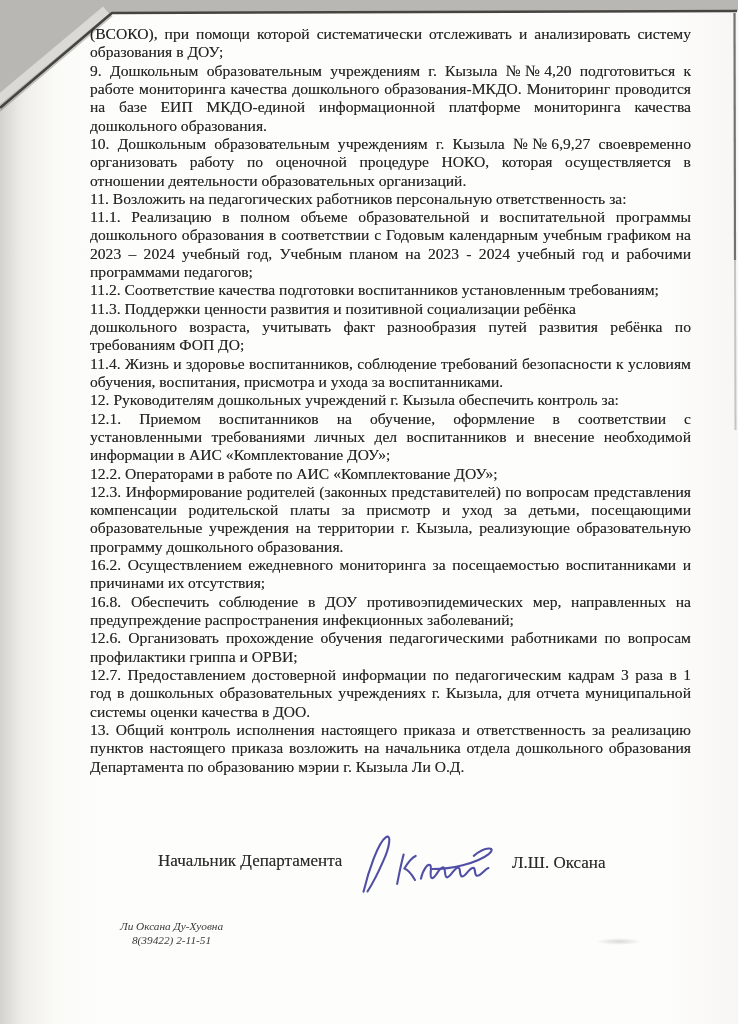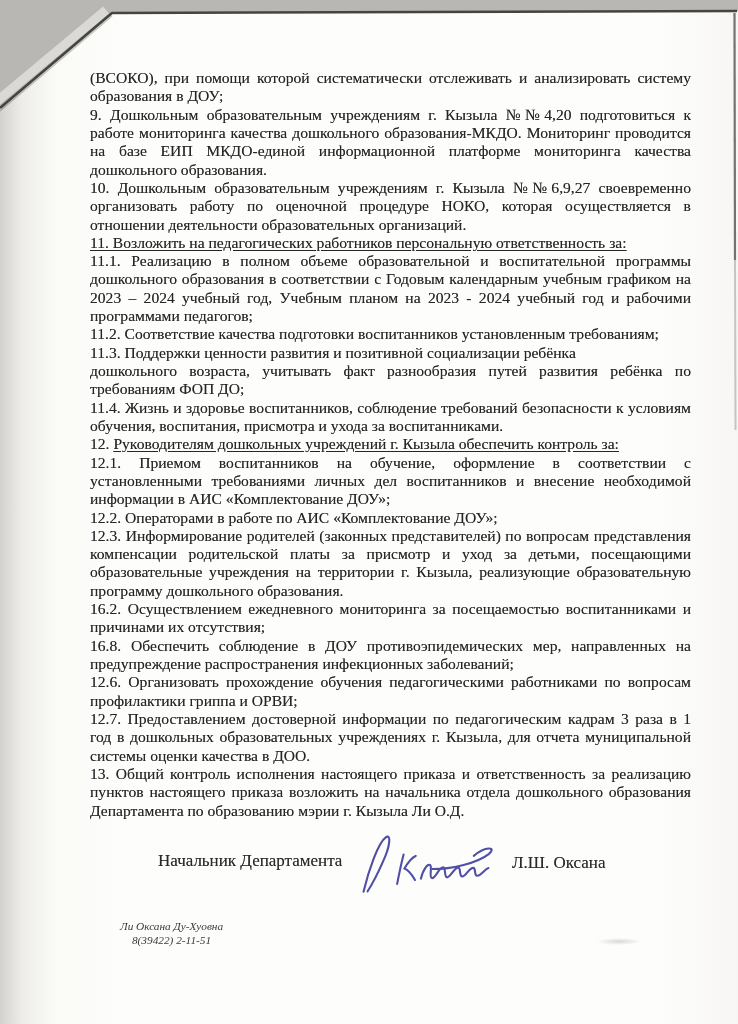--- a/index.html
+++ b/index.html
@@ -17,28 +17,27 @@
       linear-gradient(90deg, #d4d2ce 0px, #eeedea 22px, #fafaf7 55px, #fdfdfb 120px, #fdfdfc 660px, #f7f6f4 738px);
   }
   .edge-svg { position: absolute; inset: 0; pointer-events: none; }
   .doc-body {
     position: absolute;
     left: 90px; top: 25px; width: 601px;
     font-size: 15.6px;
     line-height: 18.32px;
     color: #262625;
     text-shadow: 0 0 0.5px rgba(45,45,45,0.55);
-    margin-top: 44px;
   }
   .para {
     margin: 0;
     text-align: justify;
     white-space: pre-line;
   }
-  .underline { text-decoration: underline; text-underline-offset: 2px; }
+  .underline { text-underline-offset: 2px; }
   .sig-role {
     position: absolute; left: 158px; top: 851px;
     font-size: 17px; color: #2a2a29;
     text-shadow: 0 0 0.5px rgba(45,45,45,0.5);
   }
   .sig-name {
     position: absolute; left: 512px; top: 853px;
     font-size: 17px; color: #2a2a29;
     text-shadow: 0 0 0.5px rgba(45,45,45,0.5);
   }

